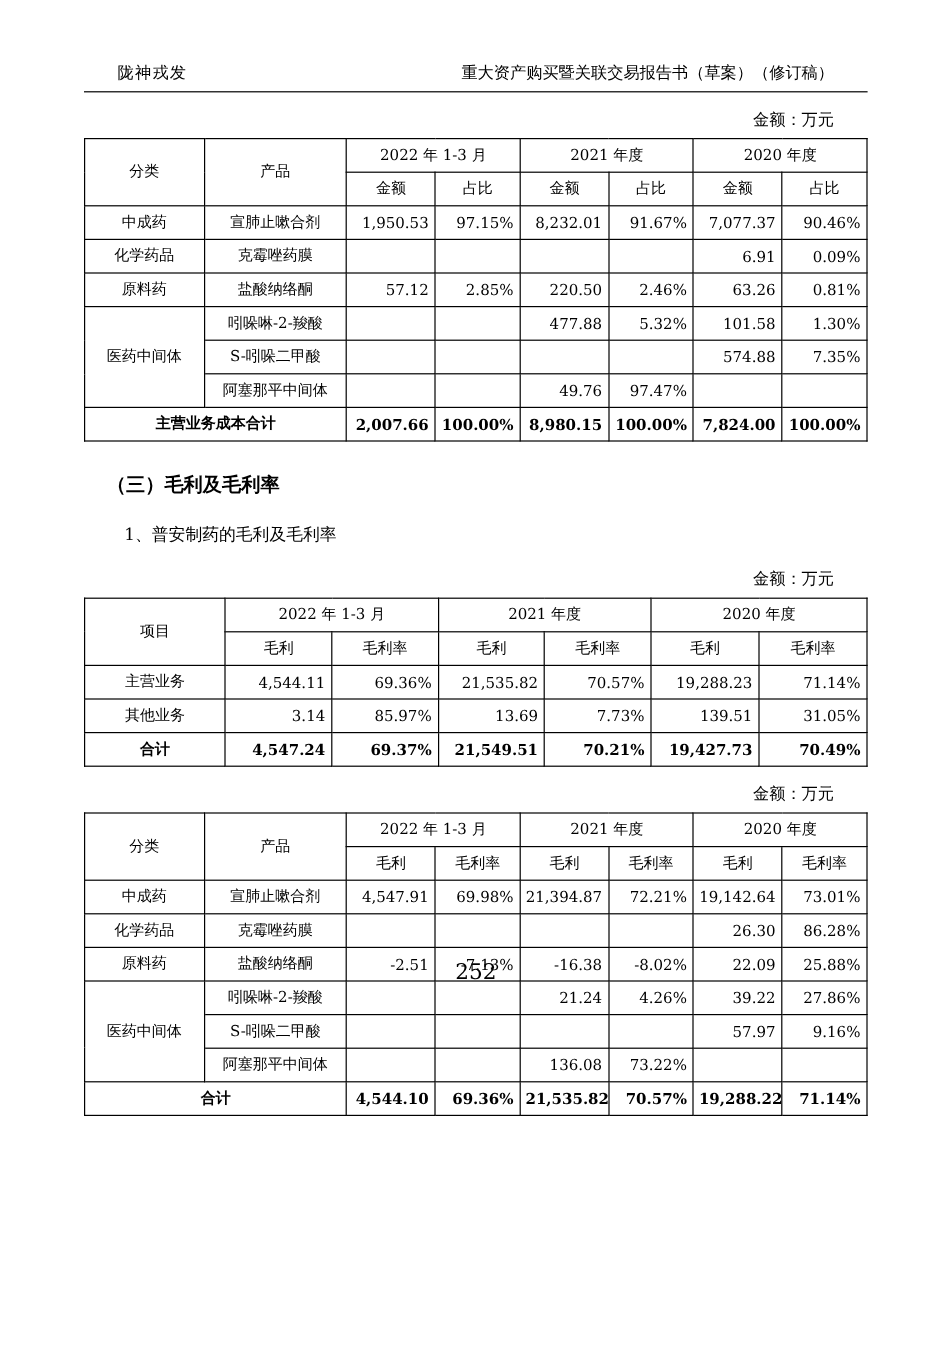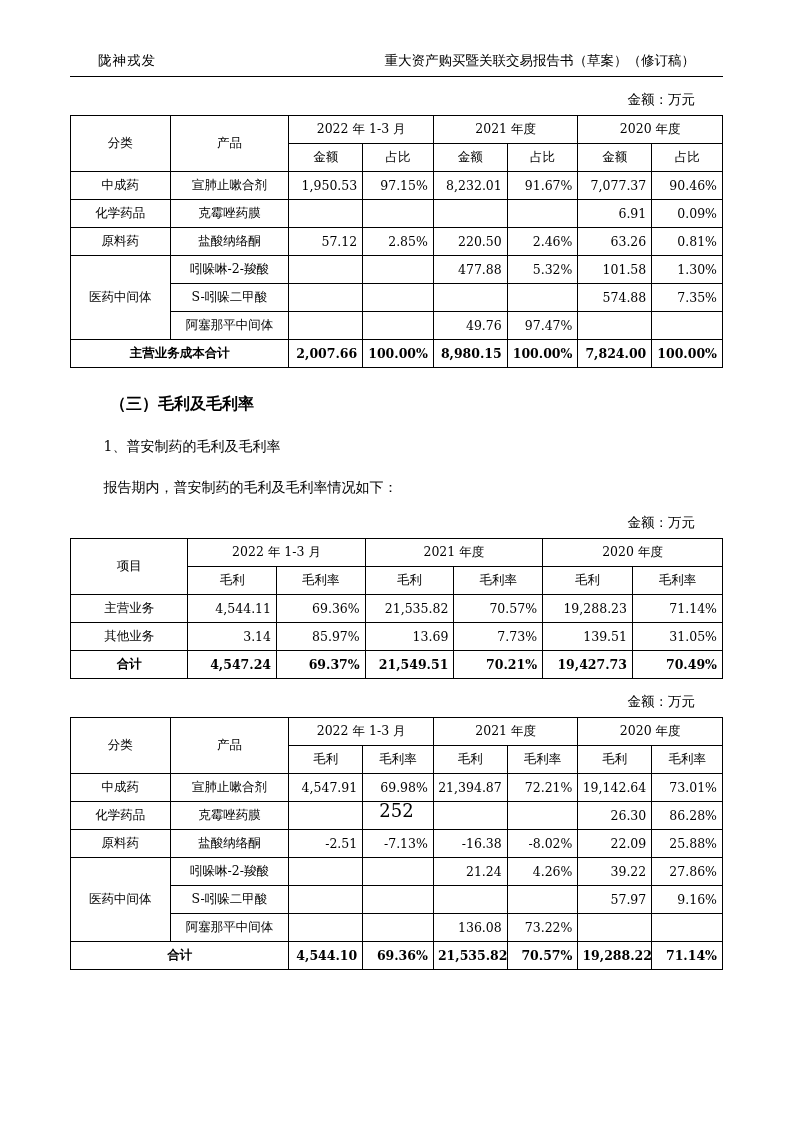--- a/index.html
+++ b/index.html
@@ -38,21 +38,21 @@
   
   .amount-note {
     text-align: right;
     font-size: 13.5px;
     margin: 14px 28px 6px 0;
   }
   .section-title {
     font-family: "DejaVu Sans", "Liberation Sans", sans-serif;
     font-weight: bold;
     font-size: 16px;
-    margin: 26px 0 18px 40px;
+    margin: 26px 0 18px 19px;
   }
   .para {
     font-size: 14px;
     line-height: 1.9;
     margin: 10px 0 14px 0;
     text-indent: 2em;
   }
   .para.indent3 { text-indent: 2.4em; }
   .body-para {
     font-size: 14.5px;
@@ -214,21 +214,20 @@
           <td class="num">100.00%</td>
         </tr>
       </tbody>
     </table>
   </div>
 
   <div class="section-title">（三）毛利及毛利率</div>
 
   <div class="para indent3">1、普安制药的毛利及毛利率</div>
 
-  <div class="para indent3">报告期内，普安制药的毛利及毛利率情况如下：</div>
 
   <div class="amount-note">金额：万元</div>
 
   <div class="tbl-wrap">
     <table class="doc">
       <colgroup>
         <col style="width:18%">
         <col style="width:13.6%">
           <col style="width:13.6%">
         <col style="width:13.6%">

